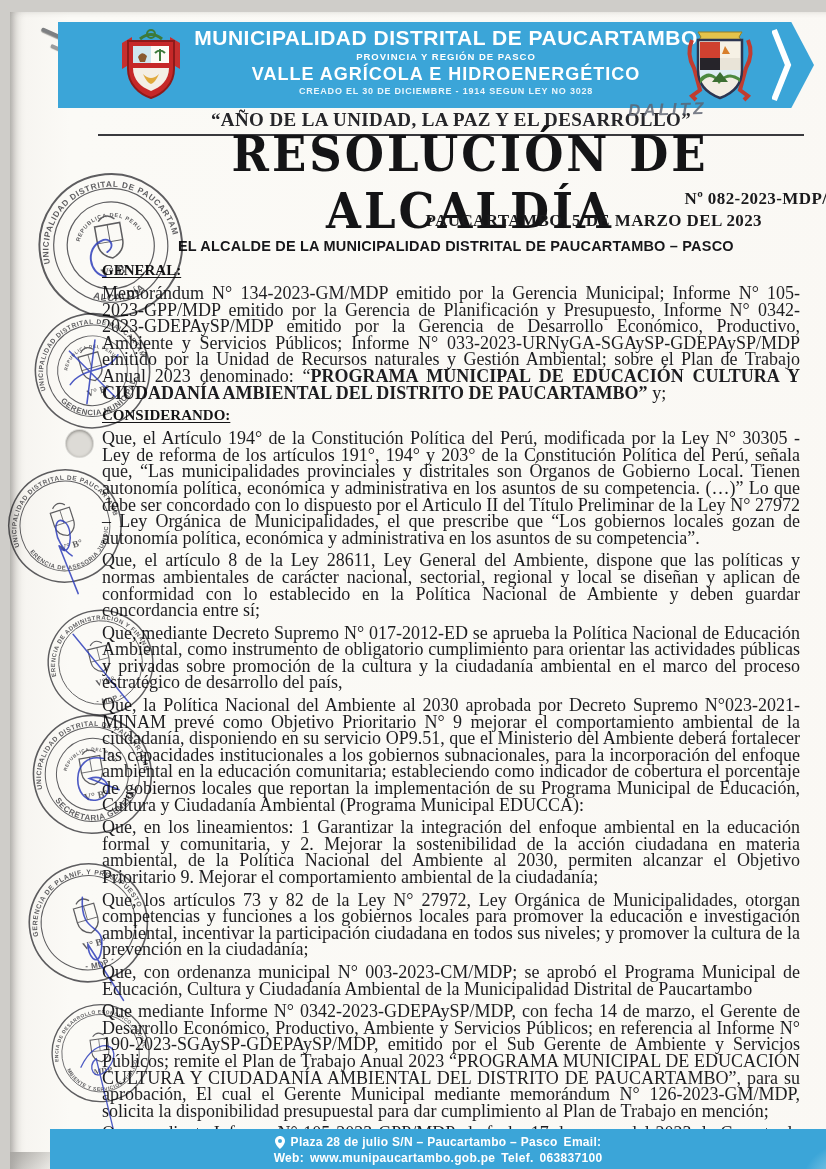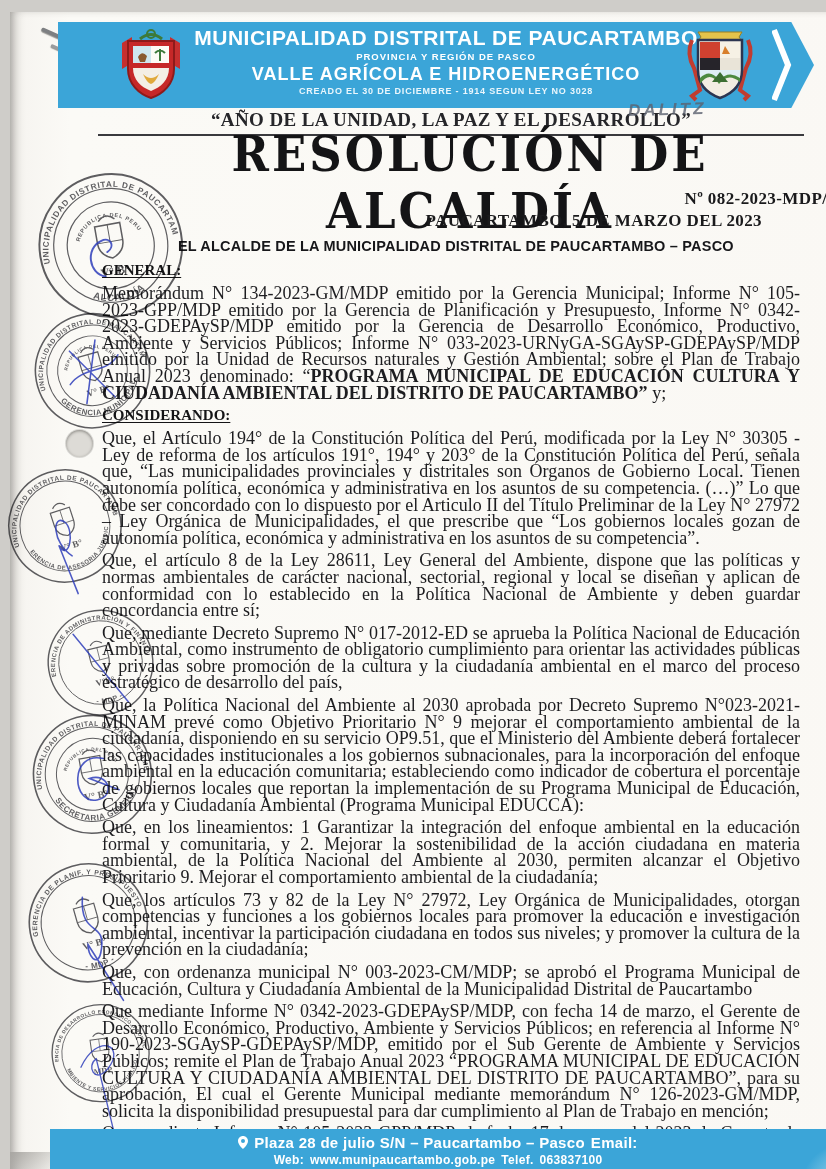--- a/index.html
+++ b/index.html
@@ -63,21 +63,21 @@
   .emb{stroke:#37373c;fill:none;stroke-width:2px;}
   .sig{fill:none;stroke:#2f3fc2;stroke-width:2.6px;stroke-linecap:round;opacity:.85;}
 
   .hole-punch{position:absolute;left:56px;top:418px;width:27px;height:27px;border-radius:50%;
     background:#dddbd6;box-shadow:inset 0 1px 3px rgba(80,78,74,.6), 0 0 0 1px rgba(120,118,114,.25);}
 
   
   .footer{position:absolute;left:40px;top:1117px;width:776px;height:42px;background:#3ba5d8;
     color:#fff;font-family:"Liberation Sans",sans-serif;font-weight:bold;
     display:flex;flex-direction:column;justify-content:center;align-items:center;gap:2px;}
-  .footer .line{font-size:15px;letter-spacing:.3px;display:flex;align-items:center;gap:6px;}
+  .footer .line{font-size:12px;letter-spacing:.3px;display:flex;align-items:center;gap:6px;}
   .footer .line2{font-size:12px;justify-content:center;}
   .pin{display:inline-block;}
   .smudge-br{position:absolute;right:0;top:1128px;width:70px;height:41px;
     background:radial-gradient(ellipse at 80% 100%, #bfe6f0 0%, rgba(191,230,240,0) 70%);}
   .smudge-bl{position:absolute;left:0;top:1140px;width:40px;height:29px;
     background:linear-gradient(135deg,#a9a7a3,rgba(169,167,163,0));}
 </style>
 </head>
 <body>
 

